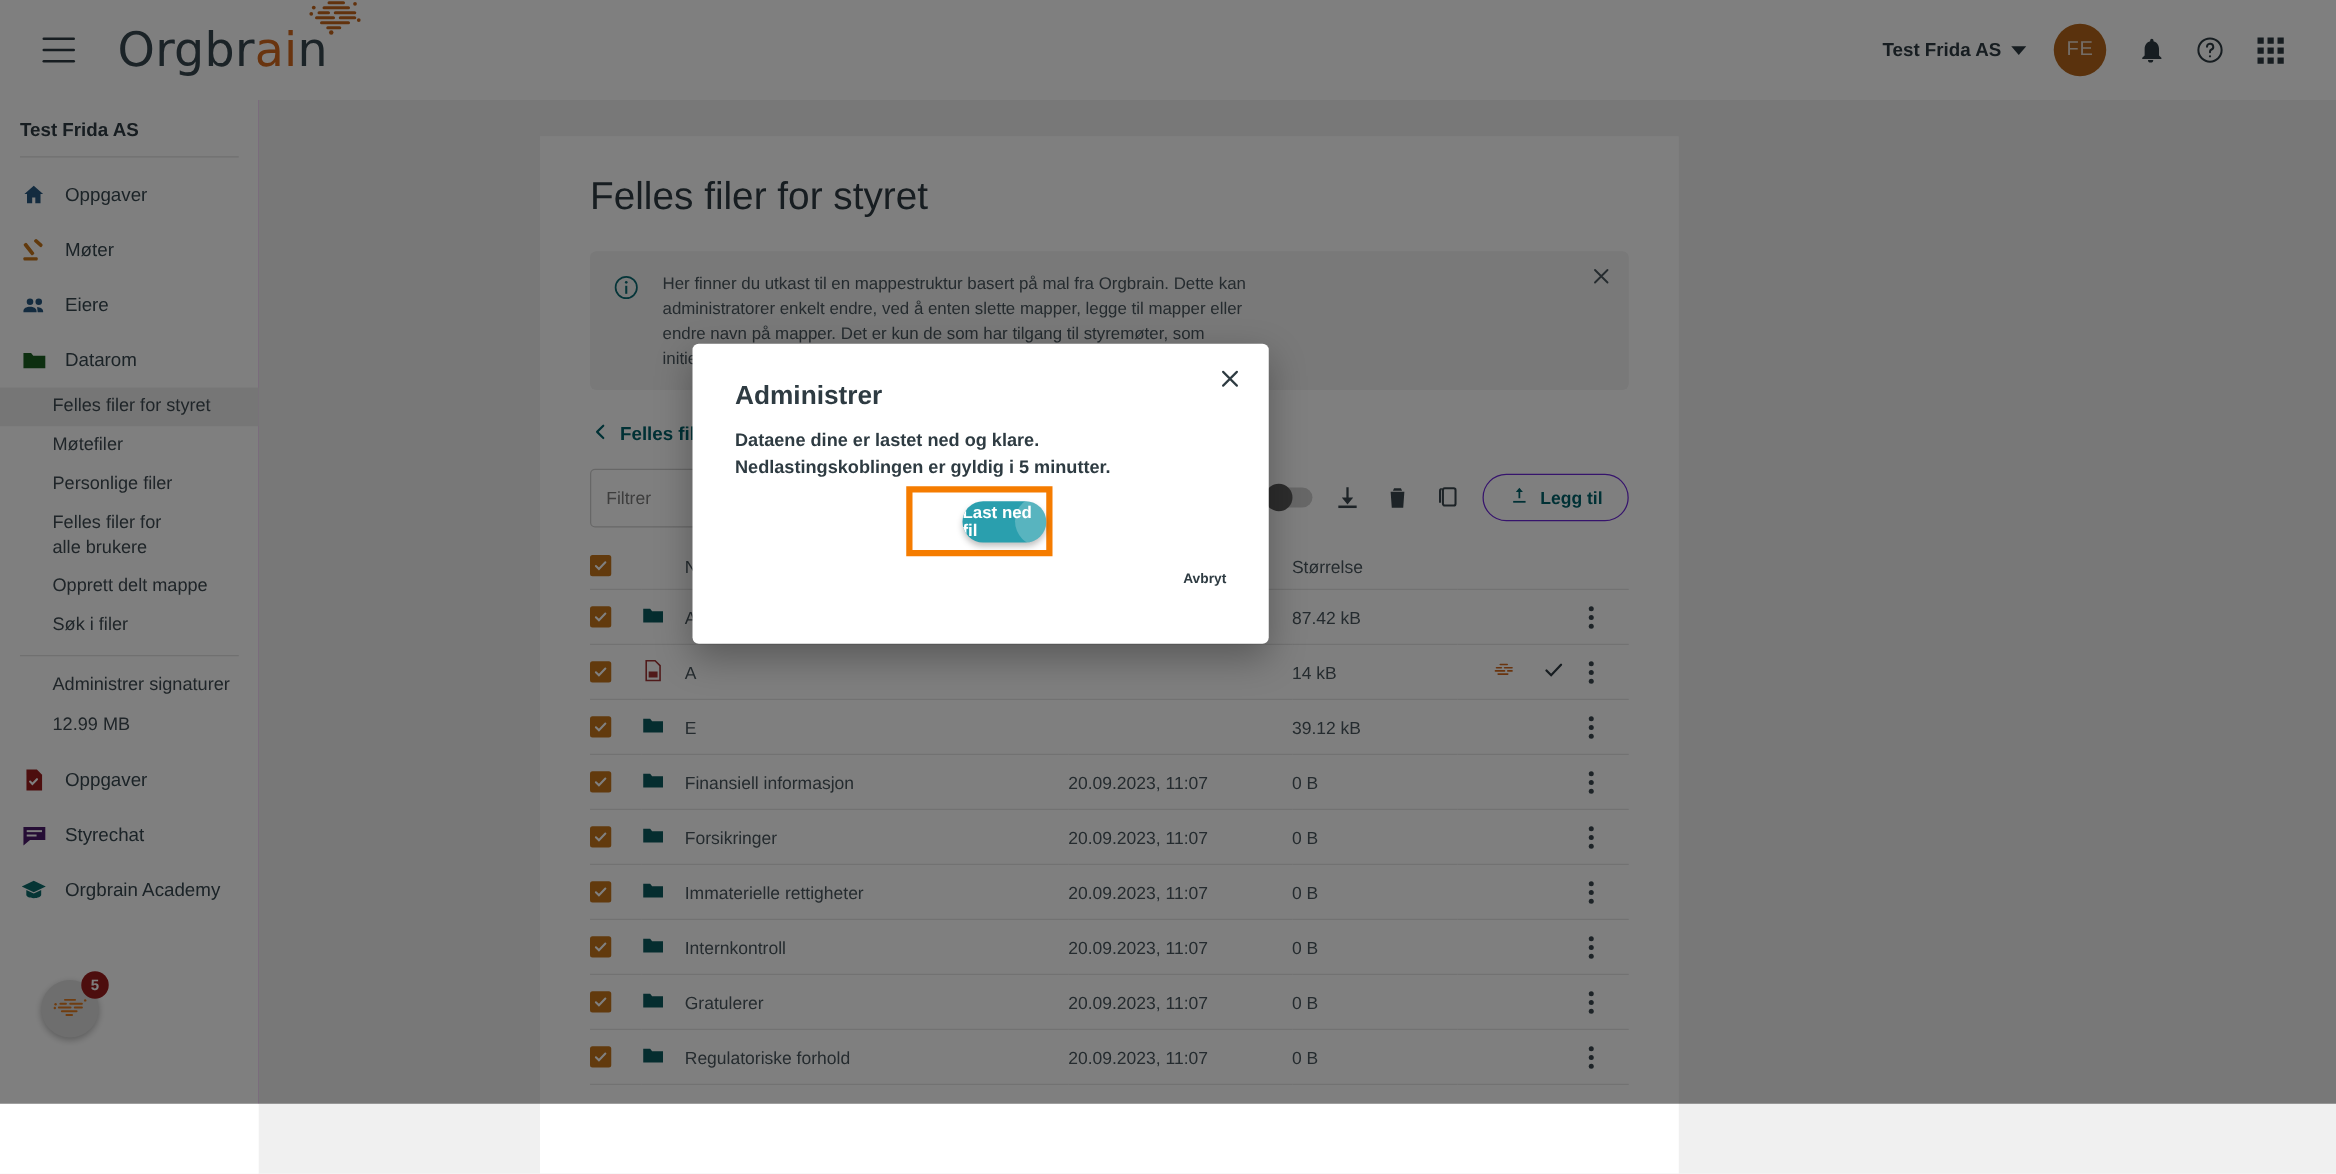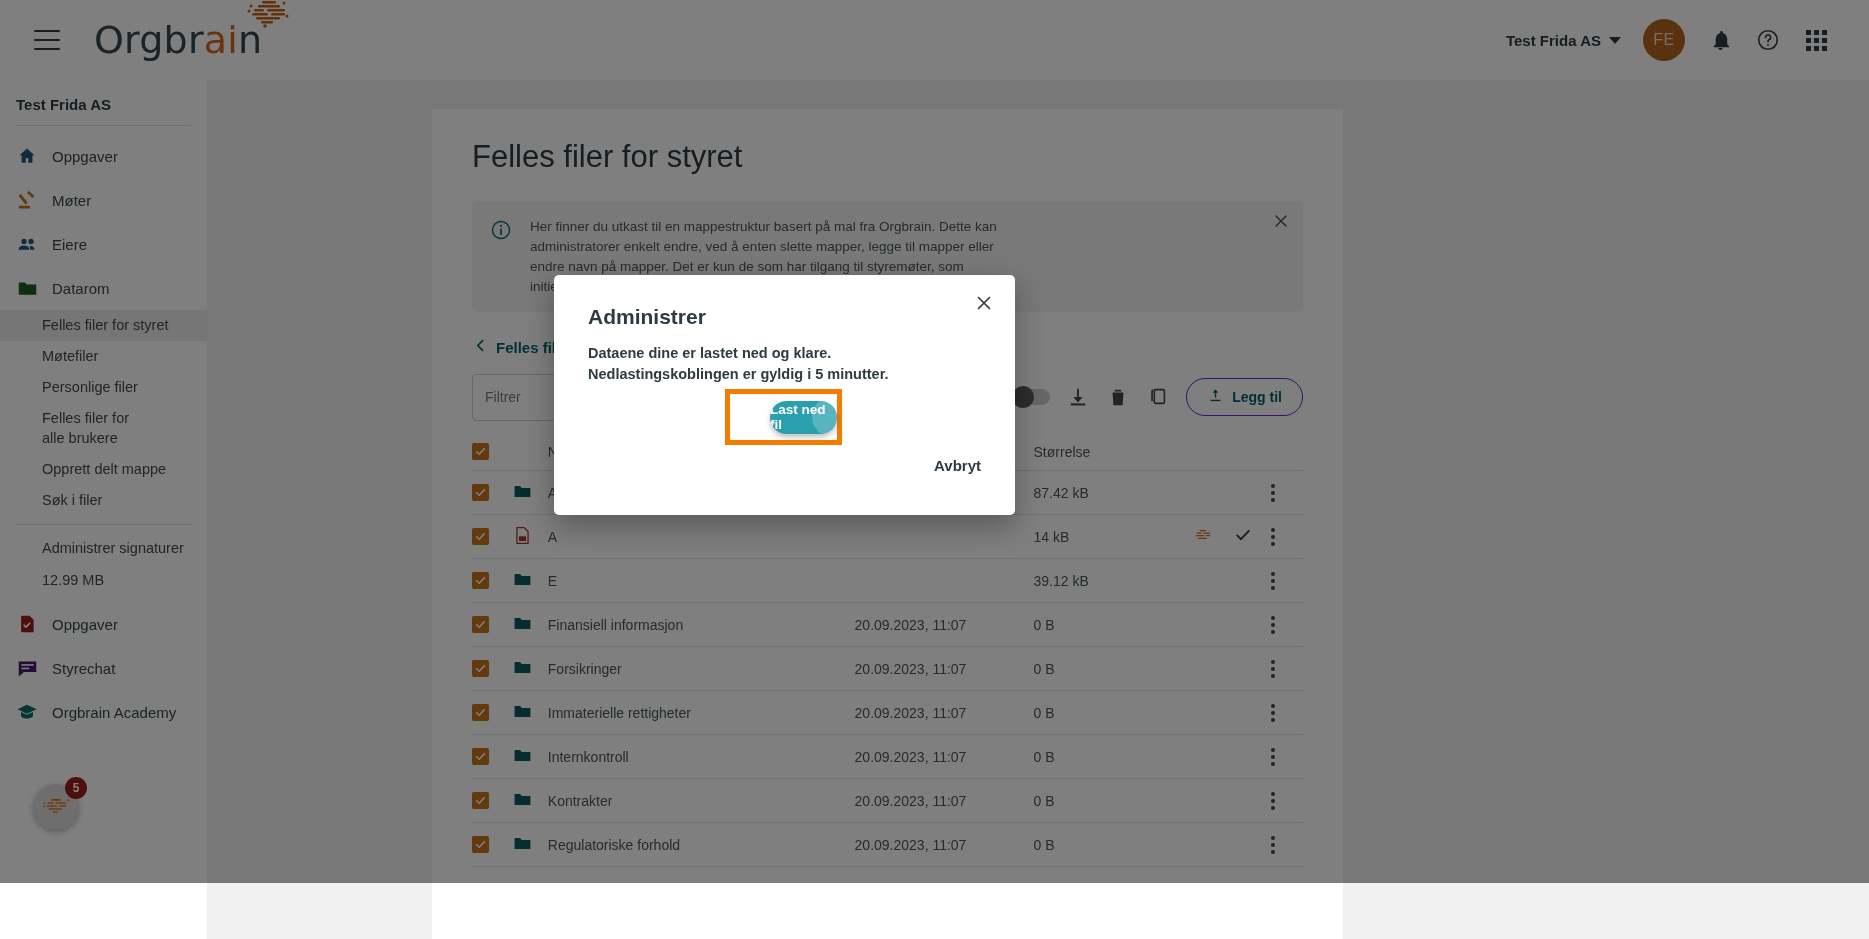--- a/index.html
+++ b/index.html
@@ -132,21 +132,21 @@
   .modal-body { font-size: 14.5px; line-height: 1.45; color: #2e3b42; max-width: 410px; font-weight: bold; }
   .dl-highlight { position: absolute; left: 171px; top: 114px; width: 117px; height: 56px;
     border: 5px solid #f57c00; background: #fff; display: flex; align-items: center;
     justify-content: center; padding-left: 40px; }
   .dl-btn { position: relative; width: 97px; height: 33px; border-radius: 17px;
     background: #2a9fae; color: #fff; font-size: 13.5px; font-weight: bold;
     display: flex; align-items: center; justify-content: center; cursor: pointer;
     box-shadow: 0 3px 5px rgba(0,0,0,.25); overflow: hidden; }
   .ripple { position: absolute; left: 42px; top: -4px; width: 40px; height: 40px;
     border-radius: 50%; background: rgba(255,255,255,.22); }
-  .cancel-btn { position: absolute; right: 34px; top: 182px; font-size: 15px;
+  .cancel-btn { position: absolute; right: 34px; top: 182px; font-size: 11px;
     font-weight: bold; color: #2e3b42; cursor: pointer; }
 </style>
 </head>
 <body>
 
 <div id="app">
 
   <div class="header">
     <div class="hamburger">
       <span></span>
@@ -613,21 +613,21 @@
               <td class="col-check">
                 <span class="cb">
                   <svg viewBox="0 0 24 24" fill="none" stroke="#fff" stroke-width="3" stroke-linecap="round">
                     <path d="M5 12.5l4.5 4.5L19 7"></path>
                   </svg>
                 </span>
               </td>
               <td class="col-icon"><span><svg viewBox="0 0 24 24" width="19" height="19" fill="#0b5a5e">
                     <path d="M2 5h7l2 2.5h11V19H2z"></path>
                   </svg></span></td>
-              <td class="col-name"><span>Kontrakter</span></td>
+              <td class="col-name"><span>Gratulerer</span></td>
               <td class="col-date"><span>20.09.2023, 11:07</span></td>
               <td class="col-size"><span>0 B</span></td>
               <td class="col-actions">
                 <div class="row-actions">
                   <span class="kebab">
                     <i></i>
                     <i></i>
                     <i></i>
                   </span>
                 </div>

